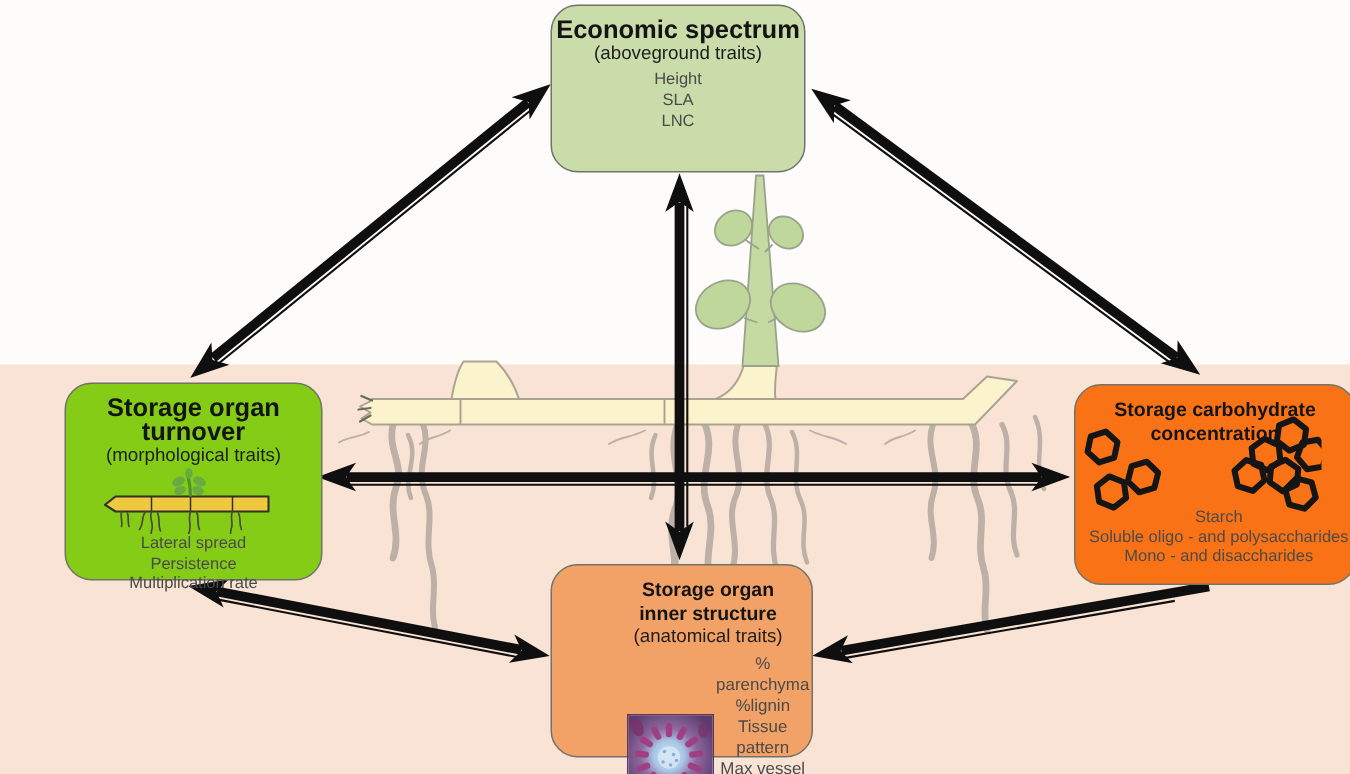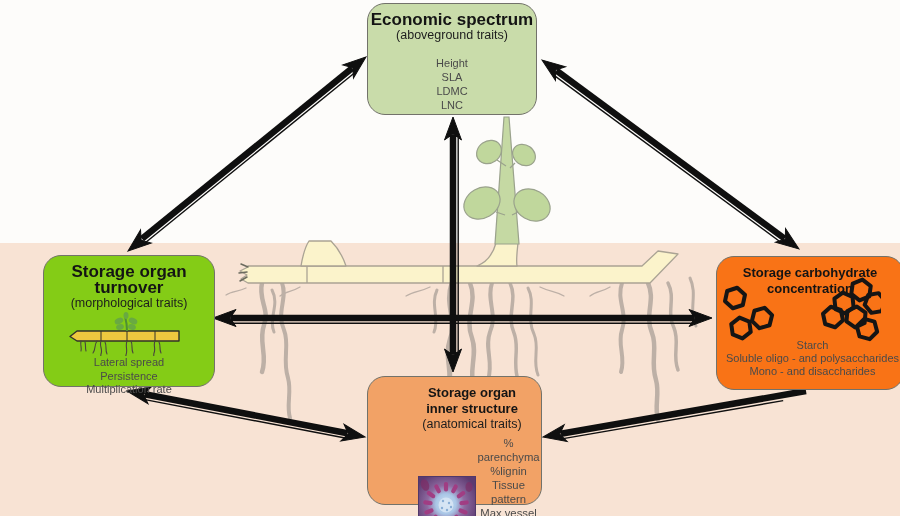--- a/index.html
+++ b/index.html
@@ -11,21 +11,21 @@
   .layer{position:absolute;left:0;top:0;width:900px;height:516px;}
   
   .box{
     position:absolute;border:1.6px solid #72726a;border-radius:18px;
     text-align:center;box-sizing:border-box;z-index:3;
   }
   .box-title{font-weight:bold;font-size:17px;line-height:16px;color:#141414;margin-top:8px;}
   .box-sub{font-size:12.5px;line-height:15px;color:#1d1d1d;}
   .trait{font-size:11px;line-height:14px;color:#4a4a4a;}
   #box-economic{left:367px;top:3px;width:170px;height:112px;background:#c9dcaa;}
-  #box-economic .traits{margin-top:13px;}
+  #box-economic .traits{margin-top:3px;}
   #box-turnover{left:43px;top:255px;width:172px;height:132px;background:#84cc16;}
   #box-turnover .trait{line-height:13.5px;}
   #box-carb{left:716px;top:256px;width:188px;height:134px;background:#f97316;}
   #box-carb .box-title{font-size:13px;padding:0 6px;}
   #box-carb .carb-traits{position:absolute;left:5px;right:0;bottom:11px;}
   #box-carb .trait{line-height:13px;font-size:11px;}
   #box-carb .hex-layer{position:absolute;left:0;top:0;width:164px;height:134px;}
   #box-inner{left:367px;top:376px;width:175px;height:129px;background:#f2a266;padding-left:35px;}
   #box-inner .box-title{font-size:13px;padding:0 18px;}
   #box-inner .row{display:flex;align-items:flex-end;margin-top:4px;}
@@ -135,21 +135,20 @@
       </g>
     </g>
   </svg>
 
   <div class="box" id="box-economic">
     <div class="box-title">Economic spectrum</div>
     <div class="box-sub">(aboveground traits)</div>
     <div class="traits">
       <div class="trait">Height</div>
       <div class="trait">SLA</div>
-      <div class="trait">LDMC</div>
       <div class="trait">LNC</div>
     </div>
   </div>
 
   <div class="box" id="box-turnover">
     <div class="box-title">Storage organ turnover</div>
     <div class="box-sub">(morphological traits)</div>
     <svg class="mini-rhizome" width="124" height="44" viewBox="0 0 124 44">
       <path d="M112,19 L10,19 L3,24.5 L10,29 L112,29 Z" fill="#eec83f" stroke="#32322a" stroke-width="1.4" stroke-linejoin="round"></path>
       <g stroke="#32322a" stroke-width="1">

